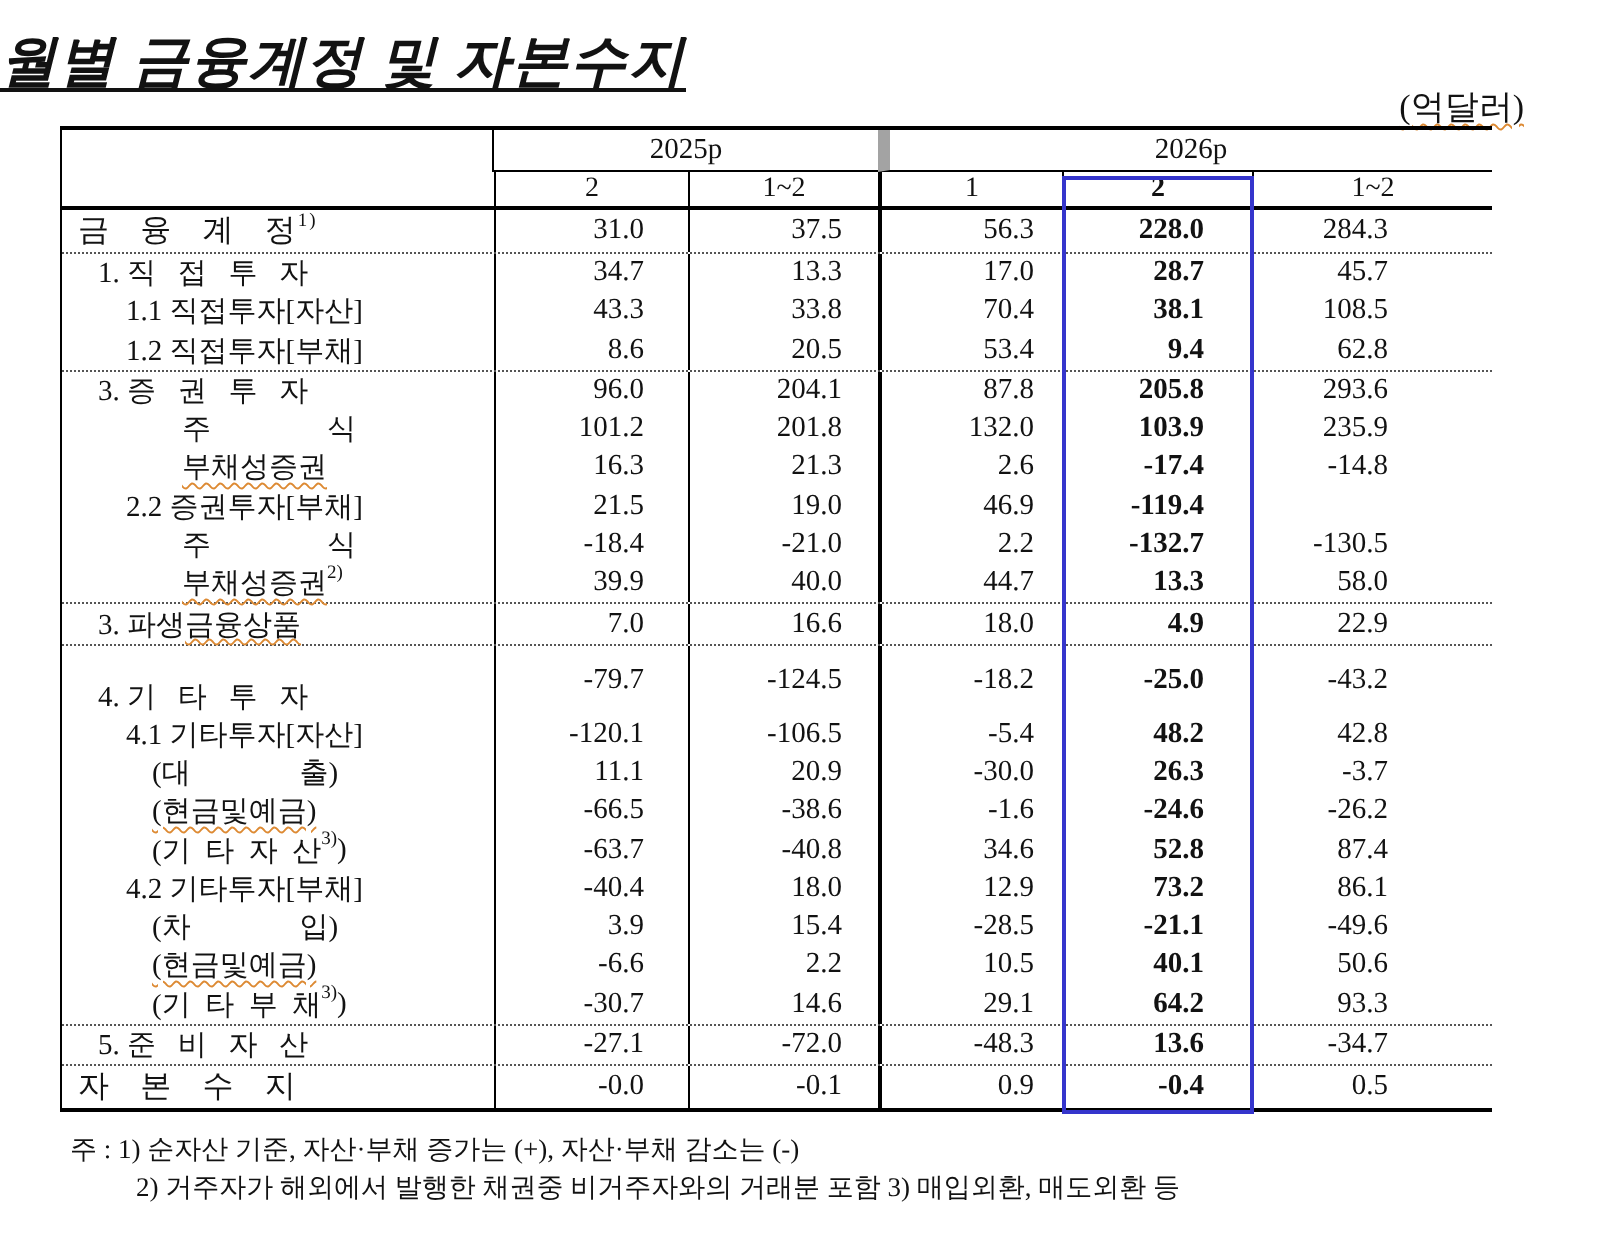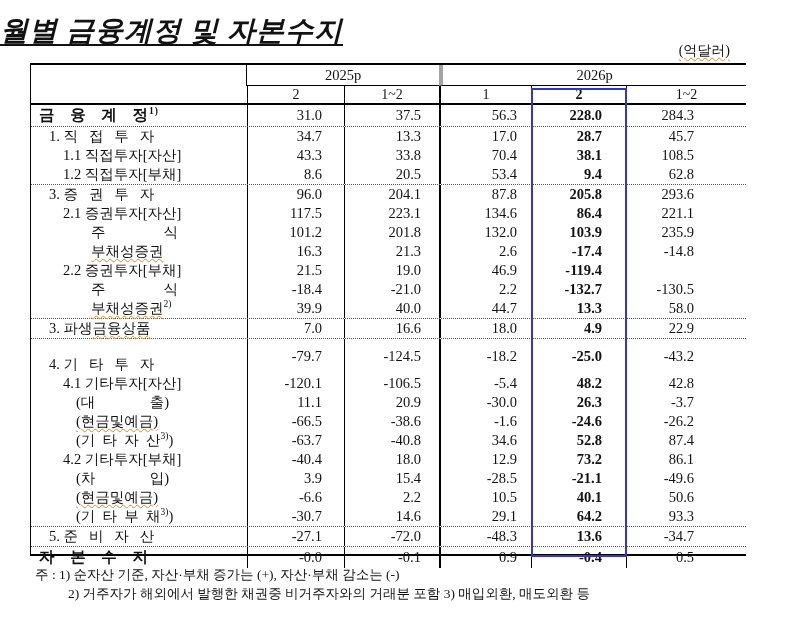--- a/index.html
+++ b/index.html
@@ -7,53 +7,53 @@
     position:relative;width:800px;height:624px;background:#ffffff;overflow:hidden;
     font-family:"Liberation Serif","DejaVu Serif",serif;color:#121212;
   }
   
   #title{
     position:absolute;top:12px;left:0;width:730px;text-align:left;
     font-size:28px;font-weight:700;letter-spacing:1px;
     text-decoration:underline;text-decoration-thickness:2px;text-underline-offset:4px;font-style:italic;
   }
   #unit{
-    position:absolute;top:42px;right:70px;font-size:14px;
+    position:absolute;top:42px;right:38px;font-size:17px;
   }
   .sq{
     text-decoration:underline wavy #dd8a33;text-decoration-thickness:1px;
     text-underline-offset:2px;
   }
   
   #tbl{
     position:absolute;left:30px;top:63px;width:715px;
     border-top:2px solid #000;border-bottom:2px solid #000;border-left:1px solid #000;
     box-sizing:content-box;
   }
   #blue-box{
     position:absolute;left:500px;top:23px;width:96px;height:469px;
     border:2px solid #3535cc;box-sizing:border-box;pointer-events:none;
   }
   .grow{display:flex;height:21px;}
   .gspacer{width:216px;border-right:1px solid #000;box-sizing:border-box;}
   .gcell{display:flex;align-items:center;justify-content:center;font-size:14.5px;
     border-bottom:1px solid #000;box-sizing:border-box;}
   .g0{width:192px;}
-  .g1{width:307px;border-left:4px solid #a3a3a3;}
+  .g1{width:307px;border-left:6px solid #a3a3a3;}
   #subrow{display:flex;height:17px;border-bottom:2px solid #000;}
   .sspacer{width:216px;box-sizing:border-box;}
   .scell{display:flex;align-items:center;justify-content:center;font-size:14px;
     border-left:1px solid #000;box-sizing:border-box;}
   .scell.hl{font-weight:700;}
   #tbody{height:449px;display:flex;flex-direction:column;}
   .trow{flex:1;display:flex;box-sizing:border-box;}
   .trow.dot{border-bottom:1px dotted #555;}
   .lcell{width:216px;display:flex;align-items:center;font-size:14.5px;box-sizing:border-box;}
   .lcell span, .lcell sup{white-space:pre;}
-  .lcell.b{font-weight:700;font-size:15.5px;letter-spacing:1px;text-align:right;}
+  .lcell.b{font-weight:400;font-size:15.5px;letter-spacing:1px;text-align:right;}
   .lcell sup{font-size:9.5px;vertical-align:super;position:relative;top:-5px;}
   .vcell{display:flex;align-items:center;justify-content:flex-end;font-size:14.5px;
     border-left:1px solid #000;box-sizing:border-box;}
   .v1{width:97px;padding-right:22px;}
   .v2{width:95px;padding-right:18px;}
   .v3{width:92px;padding-right:14px;border-left:2px solid #000;}
   .v4{width:95px;padding-right:24px;font-weight:700;}
   .v5{width:120px;padding-right:52px;}
   .scell.v1,.scell.v2,.scell.v3,.scell.v4,.scell.v5{padding-right:0;font-weight:normal;}
   .scell.v4{font-weight:700;}
@@ -128,30 +128,20 @@
           <div class="lcell" style="padding-left: 18px;">
             <span>3. 증   권   투   자</span>
           </div>
           <div class="vcell v1">96.0</div>
           <div class="vcell v2">204.1</div>
           <div class="vcell v3">87.8</div>
           <div class="vcell v4">205.8</div>
           <div class="vcell v5">293.6</div>
         </div>
         <div class="trow">
-          <div class="lcell" style="padding-left: 32px;">
-            <span>2.1 증권투자[자산]</span>
-          </div>
-          <div class="vcell v1">117.5</div>
-          <div class="vcell v2">223.1</div>
-          <div class="vcell v3">134.6</div>
-          <div class="vcell v4">86.4</div>
-          <div class="vcell v5">221.1</div>
-        </div>
-        <div class="trow">
           <div class="lcell" style="padding-left: 60px;">
             <span>주                식</span>
           </div>
           <div class="vcell v1">101.2</div>
           <div class="vcell v2">201.8</div>
           <div class="vcell v3">132.0</div>
           <div class="vcell v4">103.9</div>
           <div class="vcell v5">235.9</div>
         </div>
         <div class="trow">

